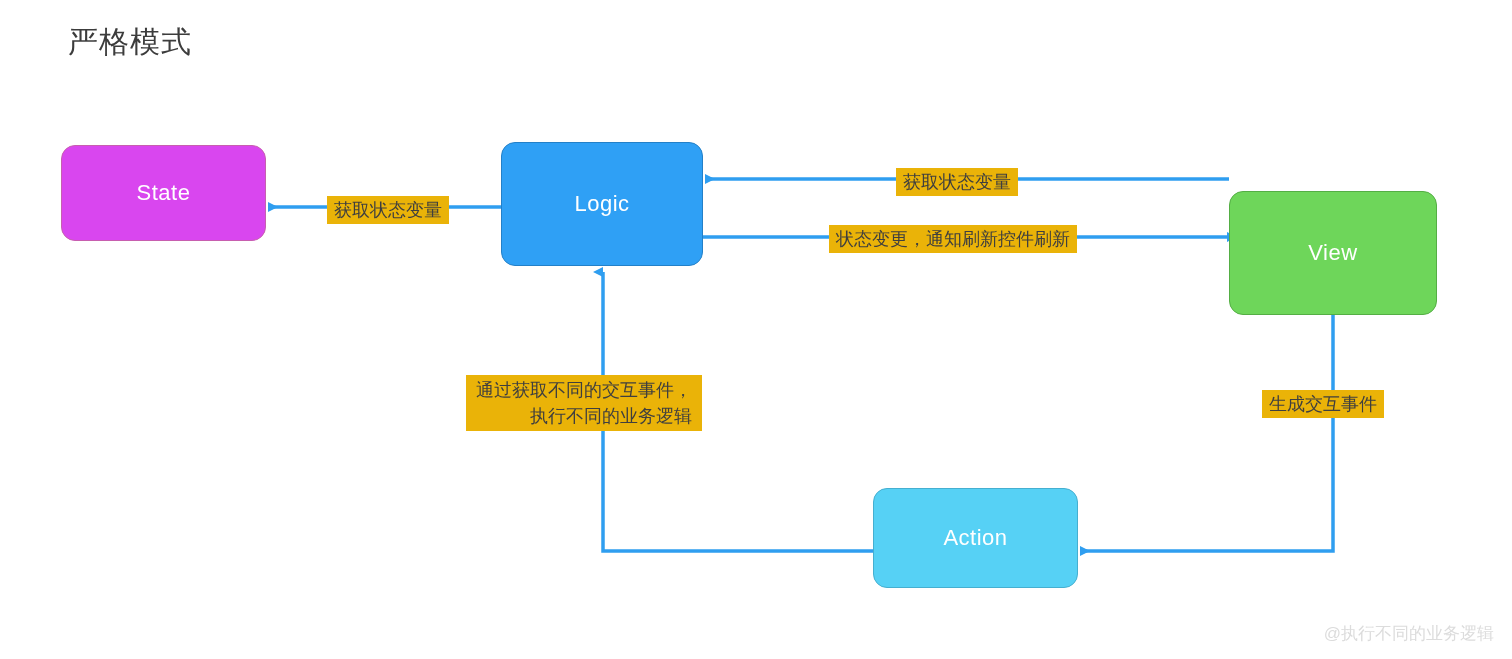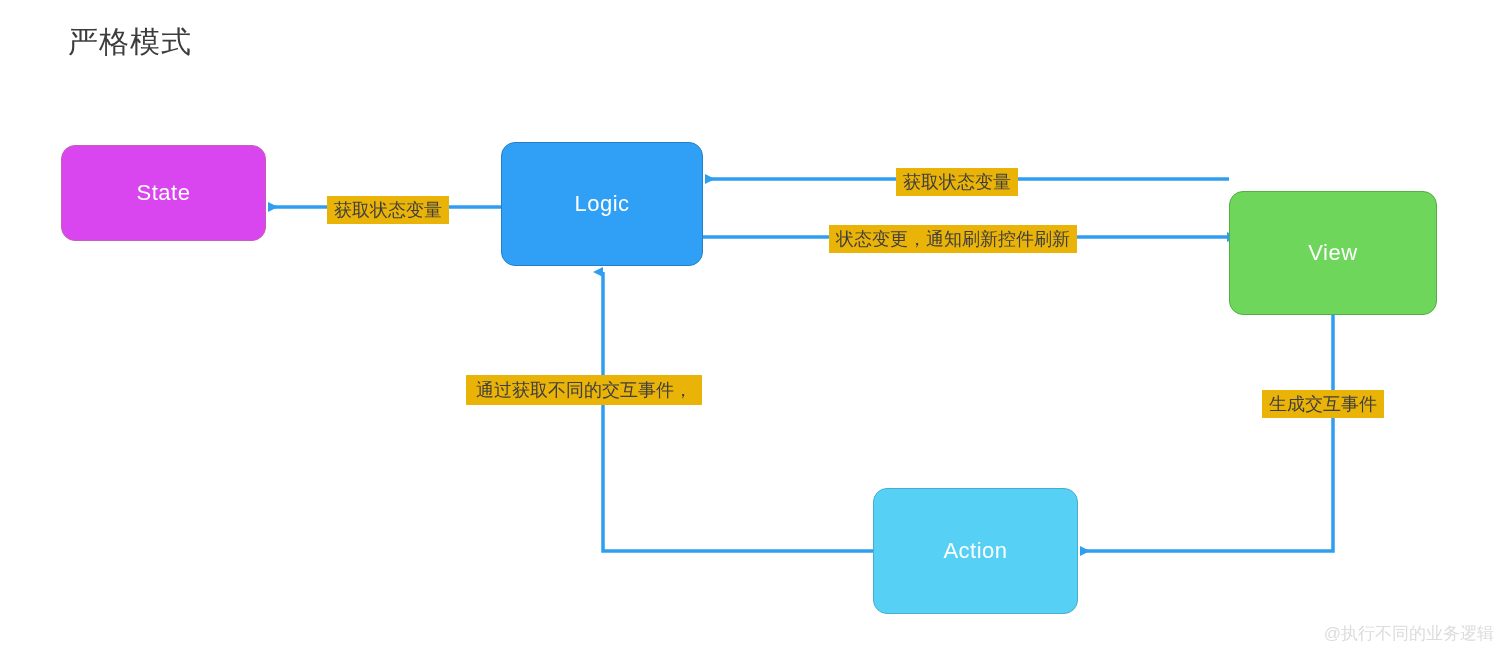--- a/index.html
+++ b/index.html
@@ -50,21 +50,21 @@
     border: 1.5px solid #2380C8;
   }
   #node-view {
     left: 1229px; top: 145px; width: 208px; height: 124px;
     background: #6ED martins;
     background: #6ED65A;
     border: 1.5px solid #54AE44;
     margin-top: 46px;
   }
   #node-action {
-    left: 873px; top: 488px; width: 205px; height: 126px;
+    left: 873px; top: 488px; width: 205px; height: 100px;
     background: #56D1F5;
     border: 1.5px solid #45AFD0;
   }
   #edges {
     position: absolute;
     left: 0; top: 0;
     width: 1512px; height: 659px;
     z-index: 2;
   }
   .edge-label {
@@ -159,19 +159,20 @@
   </div>
 
   <div class="edge-label" id="label-state-logic">获取状态变量</div>
 
   <div class="edge-label" id="label-view-logic">获取状态变量</div>
 
   <div class="edge-label" id="label-logic-view">状态变更，通知刷新控件刷新</div>
 
   <div class="edge-label" id="label-action-logic">
     <div>通过获取不同的交互事件，</div>
+    <div>执行不同的业务逻辑</div>
   </div>
 
   <div class="edge-label" id="label-view-action">生成交互事件</div>
 
   <div id="watermark">@执行不同的业务逻辑</div>
 
 </div>
 
 </body></html>

